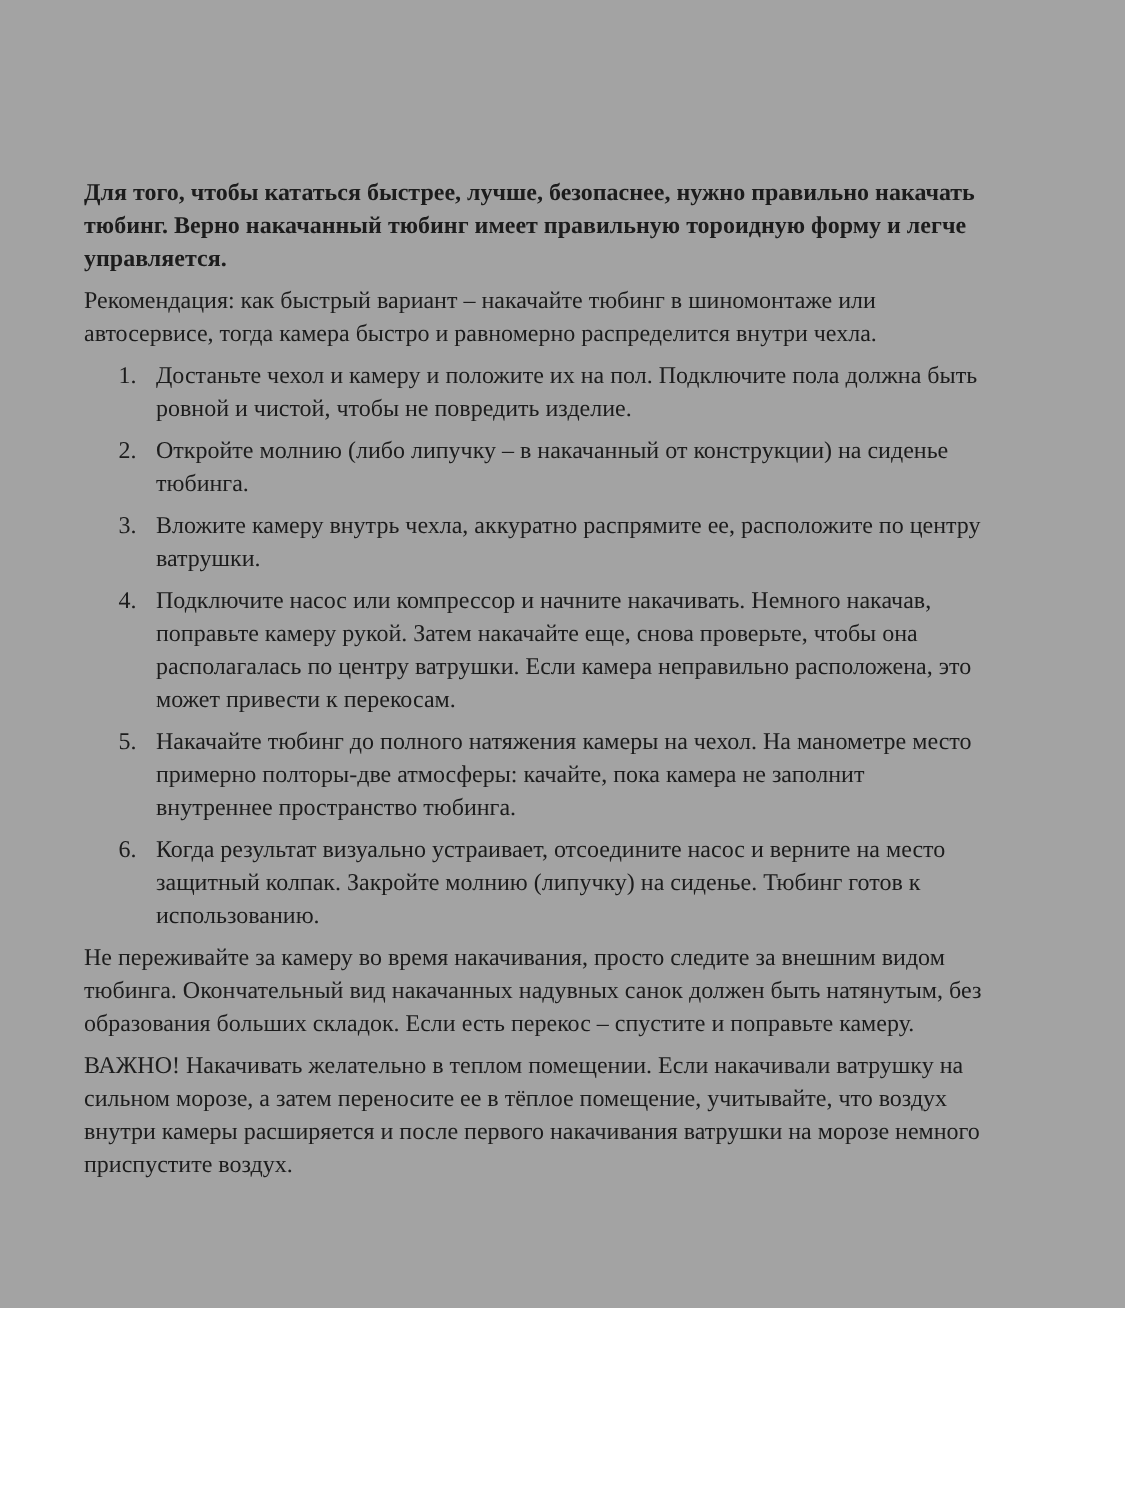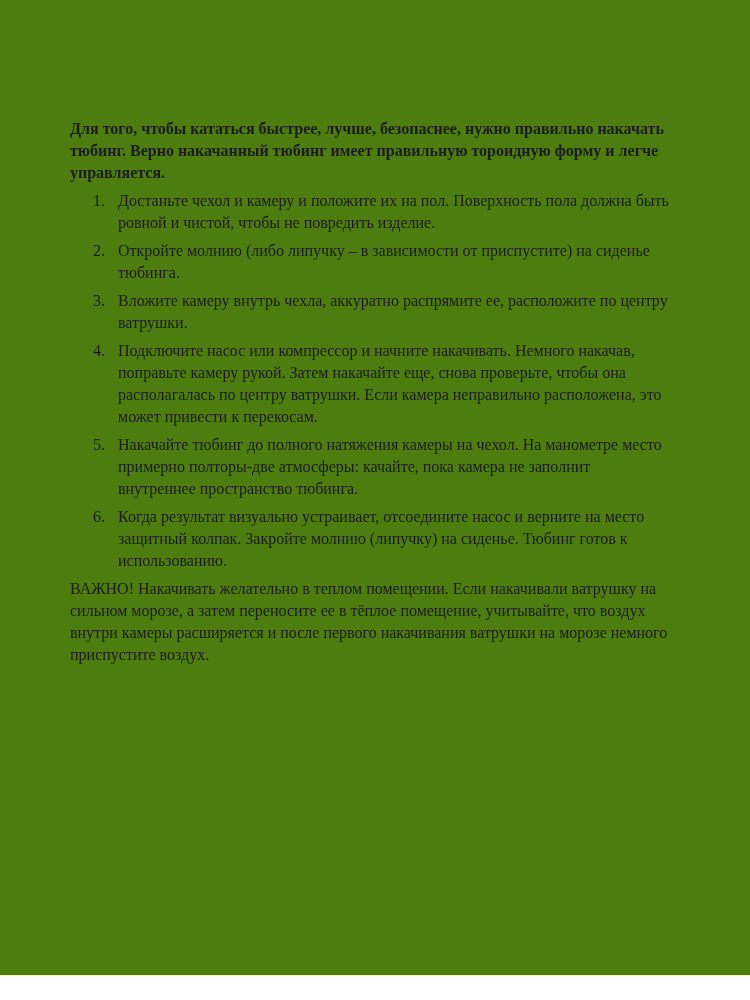--- a/index.html
+++ b/index.html
@@ -10,23 +10,23 @@
   body {
     width: 750px;
     height: 1000px;
     overflow: hidden;
     font-family: "Liberation Serif", "DejaVu Serif", serif;
     color: #1c1c1c;
   }
   .page {
     box-sizing: border-box;
     width: 750px;
-    height: 975px;
-    padding: 118px 80px 0 70px;
-    background: #4d7c0f;
+    height: 872px;
+    padding: 118px 80px 0 56px;
+    background: #a3a3a3;
   }
   .para {
     margin: 0 0 6px 0;
     font-size: 16px;
     line-height: 22px;
     max-width: 600px;
     text-align: left;
   }
   .para.bold {
     font-weight: bold;
@@ -54,45 +54,47 @@
   }
 </style>
 </head>
 <body style="background: rgb(255, 255, 255); color: rgb(28, 28, 28);">
 
 <div class="page">
 
   <p class="para bold">Для того, чтобы кататься быстрее, лучше, безопаснее, нужно правильно накачать тюбинг. Верно накачанный тюбинг имеет правильную тороидную форму и легче управляется.</p>
 
 
+  <p class="para">Рекомендация: как быстрый вариант – накачайте тюбинг в шиномонтаже или автосервисе, тогда камера быстро и равномерно распределится внутри чехла.</p>
 
 
   <ol class="instructions-list">
     <li class="list-item">
       <span class="num">1.</span>
-      <span class="txt">Достаньте чехол и камеру и положите их на пол. Поверхность пола должна быть ровной и чистой, чтобы не повредить изделие.</span>
+      <span class="txt">Достаньте чехол и камеру и положите их на пол. Подключите пола должна быть ровной и чистой, чтобы не повредить изделие.</span>
     </li>
     <li class="list-item">
       <span class="num">2.</span>
-      <span class="txt">Откройте молнию (либо липучку – в зависимости от приспустите) на сиденье тюбинга.</span>
+      <span class="txt">Откройте молнию (либо липучку – в накачанный от конструкции) на сиденье тюбинга.</span>
     </li>
     <li class="list-item">
       <span class="num">3.</span>
       <span class="txt">Вложите камеру внутрь чехла, аккуратно распрямите ее, расположите по центру ватрушки.</span>
     </li>
     <li class="list-item">
       <span class="num">4.</span>
       <span class="txt">Подключите насос или компрессор и начните накачивать. Немного накачав, поправьте камеру рукой. Затем накачайте еще, снова проверьте, чтобы она располагалась по центру ватрушки. Если камера неправильно расположена, это может привести к перекосам.</span>
     </li>
     <li class="list-item">
       <span class="num">5.</span>
       <span class="txt">Накачайте тюбинг до полного натяжения камеры на чехол. На манометре место примерно полторы-две атмосферы: качайте, пока камера не заполнит внутреннее пространство тюбинга.</span>
     </li>
     <li class="list-item">
       <span class="num">6.</span>
       <span class="txt">Когда результат визуально устраивает, отсоедините насос и верните на место защитный колпак. Закройте молнию (липучку) на сиденье. Тюбинг готов к использованию.</span>
     </li>
   </ol>
 
+  <p class="para">Не переживайте за камеру во время накачивания, просто следите за внешним видом тюбинга. Окончательный вид накачанных надувных санок должен быть натянутым, без образования больших складок. Если есть перекос – спустите и поправьте камеру.</p>
 
   <p class="para">ВАЖНО! Накачивать желательно в теплом помещении. Если накачивали ватрушку на сильном морозе, а затем переносите ее в тёплое помещение, учитывайте, что воздух внутри камеры расширяется и после первого накачивания ватрушки на морозе немного приспустите воздух.</p>
 
 </div>
 
 </body></html>

